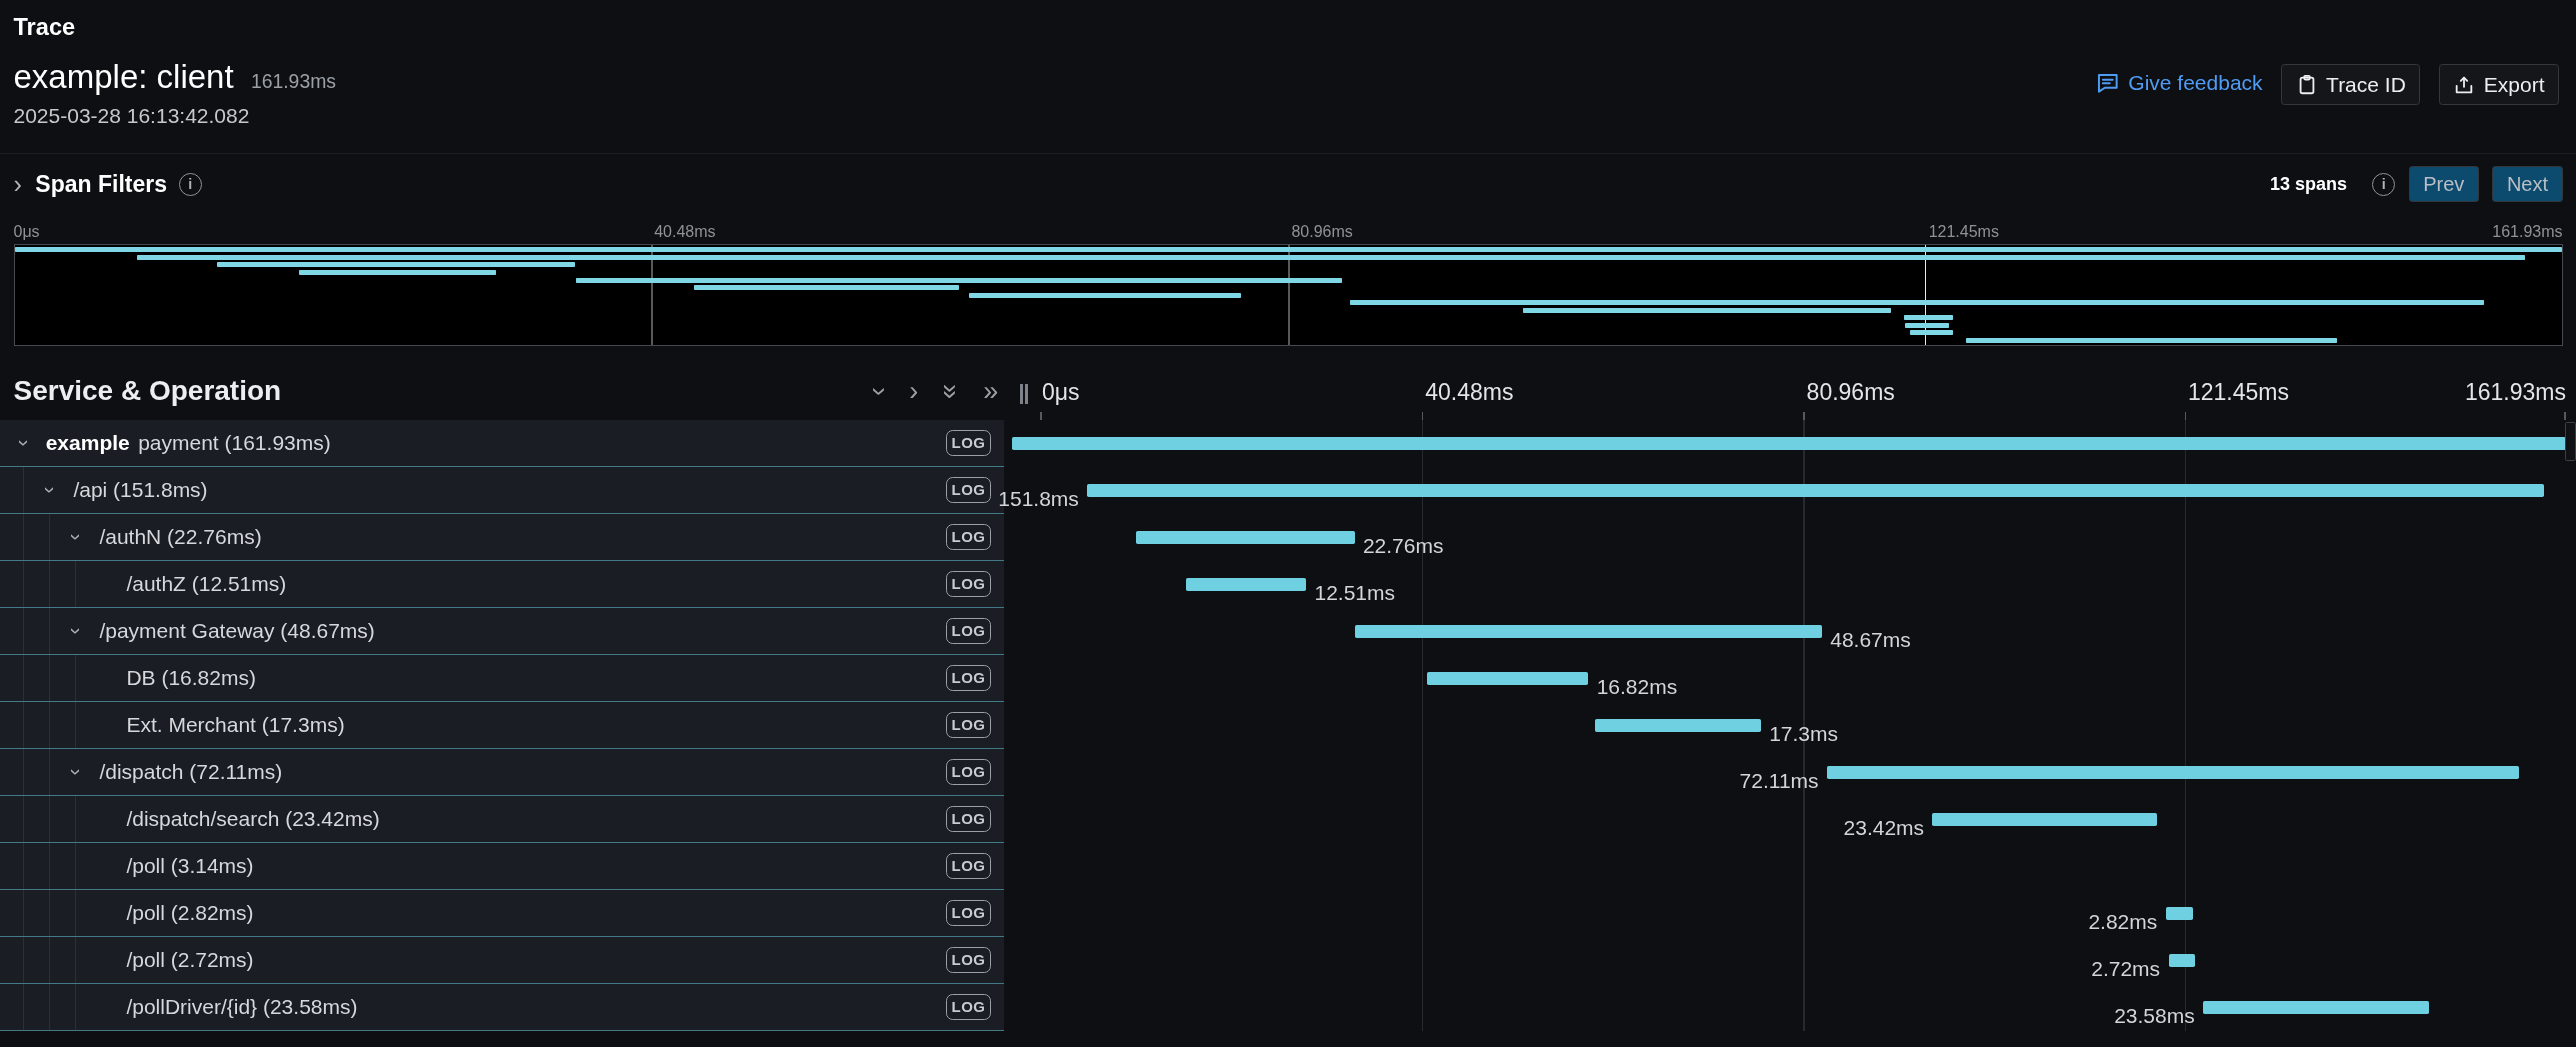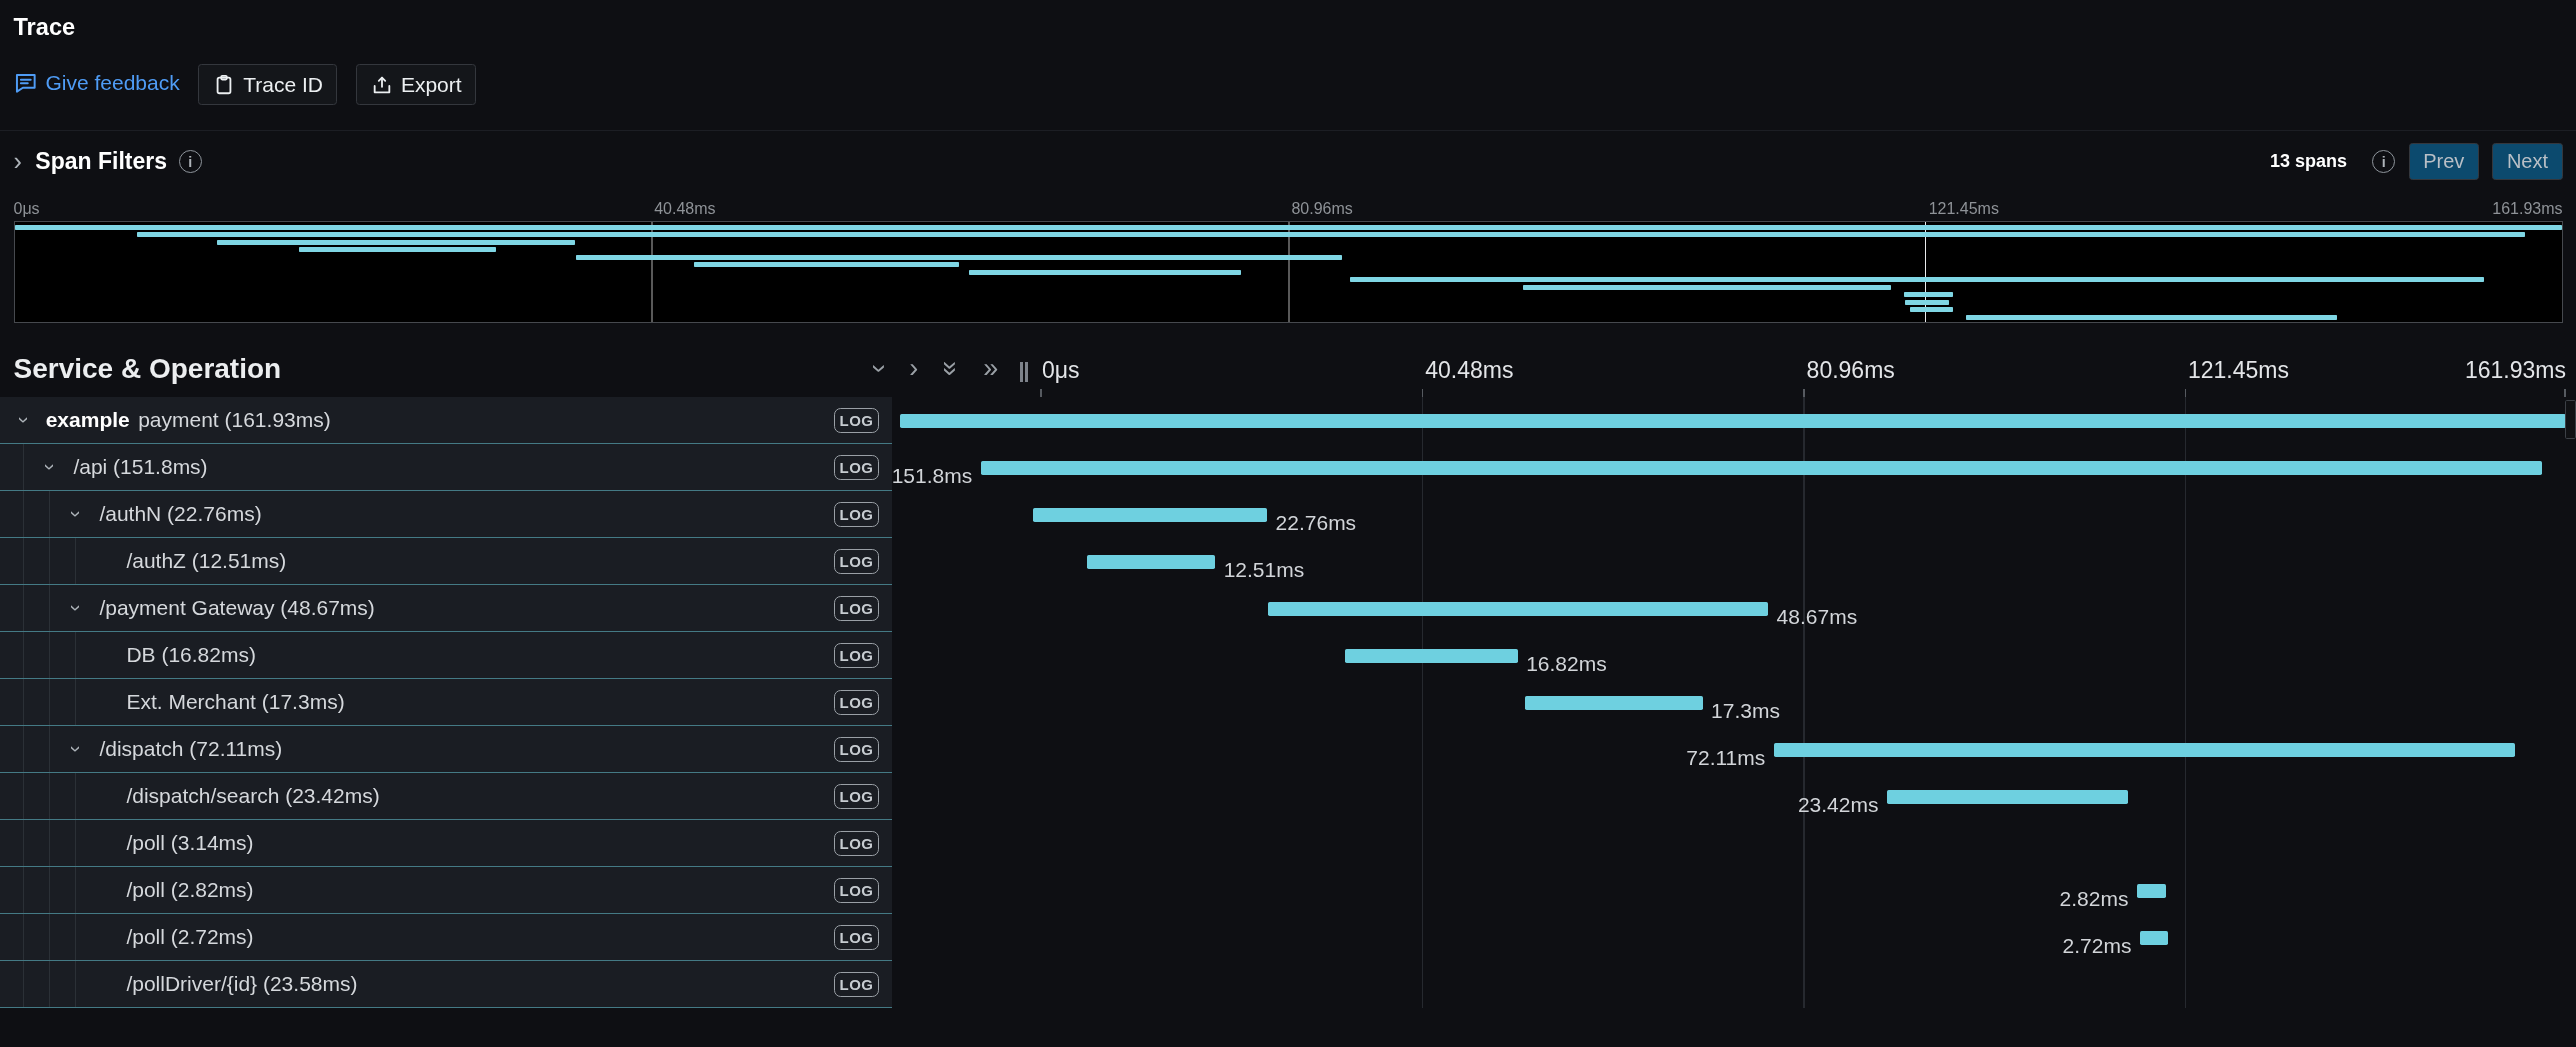--- a/index.html
+++ b/index.html
@@ -52,21 +52,21 @@
   .tl-header { flex:1; position:relative; margin:0 10px 0 8.4px; height:100%; font-size:23px; color:#e3e5e8; }
   .tl-header .tick { position:absolute; bottom:13.5px; white-space:nowrap; }
   .t0 { left:1.7px; } .t1 { left:calc(25% + 3.4px); } .t2 { left:calc(50% + 3.4px); } .t3 { left:calc(75% + 3.4px); } .t4 { right:0; }
   .tickmark { position:absolute; bottom:0; width:1.7px; height:8.4px; background:#565a60; }
   .tm0 { left:0; } .tm100 { right:0; }
   
   .rows { position:relative; }
   .grid-overlay { position:absolute; top:0; bottom:0; left:calc(1032px + 8.4px); right:10px; pointer-events:none; }
   .grid-overlay i { position:absolute; top:0; bottom:0; width:1.7px; background:#26292f; }
   .row { display:flex; height:47px; }
-  .name-col { width:892px; flex:none; position:relative; background:#1a1d23;
+  .name-col { width:1004px; flex:none; position:relative; background:#1a1d23;
               border-bottom:1.7px solid rgba(104,198,215,0.55);
               display:flex; align-items:center; overflow:hidden; cursor:pointer; }
   .row:first-child .name-col { border-top:1.7px solid rgba(104,198,215,0.55); }
   .guide { position:absolute; top:0; bottom:0; width:0.8px; background:rgba(200,218,224,0.10); }
   .chev { display:inline-block; width:29px; text-align:center; font-size:21px; color:#aeb4ba;
           transform:rotate(90deg); flex:none; cursor:pointer; }
   .chev.hidden-chev { visibility:hidden; }
   .svc { font-weight:700; color:#ffffff; font-size:21px; margin-left:6.7px; white-space:nowrap; }
   .op  { color:#d5d8dc; font-size:21px; margin-left:8.4px; white-space:nowrap; }
   .log-badge { margin-left:auto; margin-right:13.5px; border:1.7px solid #9aa0a6; color:#c7ccd1; border-radius:6.7px;
@@ -79,20 +79,27 @@
   .scroll-thumb { position:absolute; right:0; top:2.5px; width:11px; height:39px; background:#101114; border:0.8px solid #3c4046; border-radius:1.7px; cursor:grab; }
 </style>
 </head>
 <body>
 
 <div class="app">
 
   <div class="top">
     <div class="page-title">Trace</div>
     <div class="title-row">
+      <div>
+        <div>
+          <span class="trace-name">example: client</span>
+          <span class="trace-dur">161.93ms</span>
+        </div>
+        <div class="ts">2025-03-28 16:13:42.082</div>
+      </div>
       <div class="actions">
         <div class="link-feedback">
           <span>
             <svg width="23.6" height="23.6" viewBox="0 0 24 24" fill="none" stroke="#4f9cf5" stroke-width="2" stroke-linejoin="round">
               <path d="M3 4h18v13H9l-6 4z"></path>
                 <path d="M7 9h10M7 12.5h7" stroke-linecap="round"></path>
             </svg>
           </span>
           <span>Give feedback</span>
         </div>
@@ -388,18 +395,23 @@
   <div class="row">
     <div class="name-col">
       <span class="chev hidden-chev" style="margin-left: 89px;"></span>
 
       <span class="op">/pollDriver/{id} (23.58ms)</span>
       <span class="log-badge">LOG</span>
     <span class="guide" style="left: 23px;"></span>
           <span class="guide" style="left: 49px;"></span>
           <span class="guide" style="left: 75px;"></span>
         </div>
+    <div class="bar-col">
+      <span class="lbl lbl-left" style="right: 23.3619%;">23.58ms</span>
+      <div class="bar" style="left: 76.6381%; width: 14.5618%; background: rgb(110, 208, 224);"></div>
+
+    </div>
   </div>
 <div class="scroll-thumb"></div>
     </div>
 
 </div>
 
 
 </body></html>

